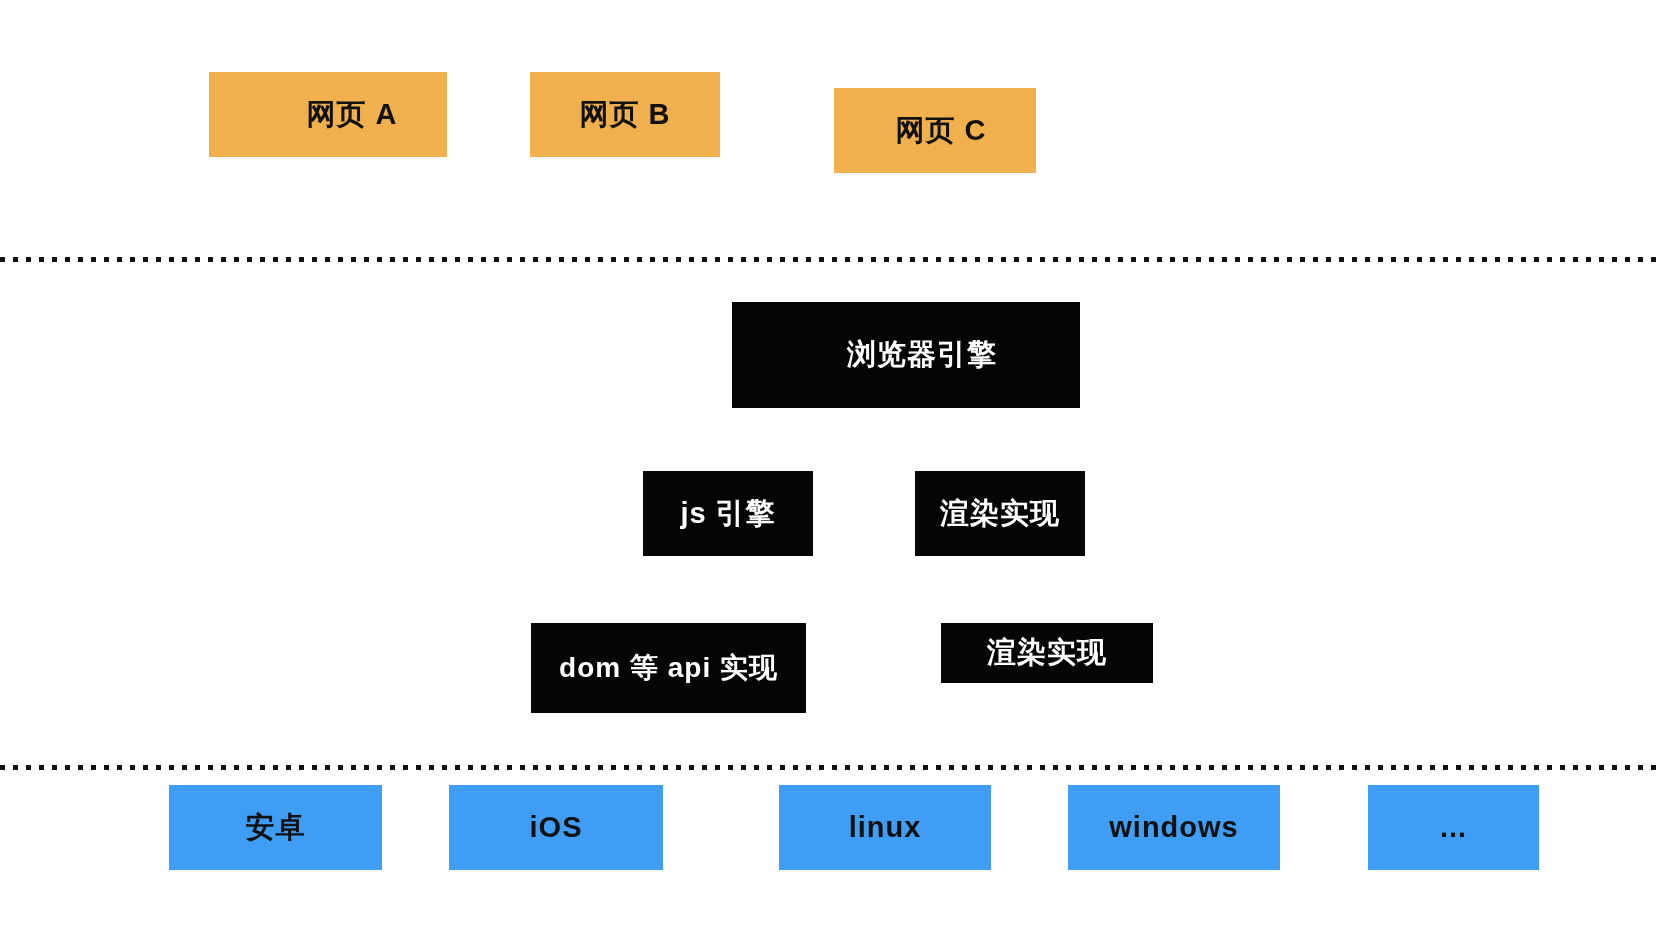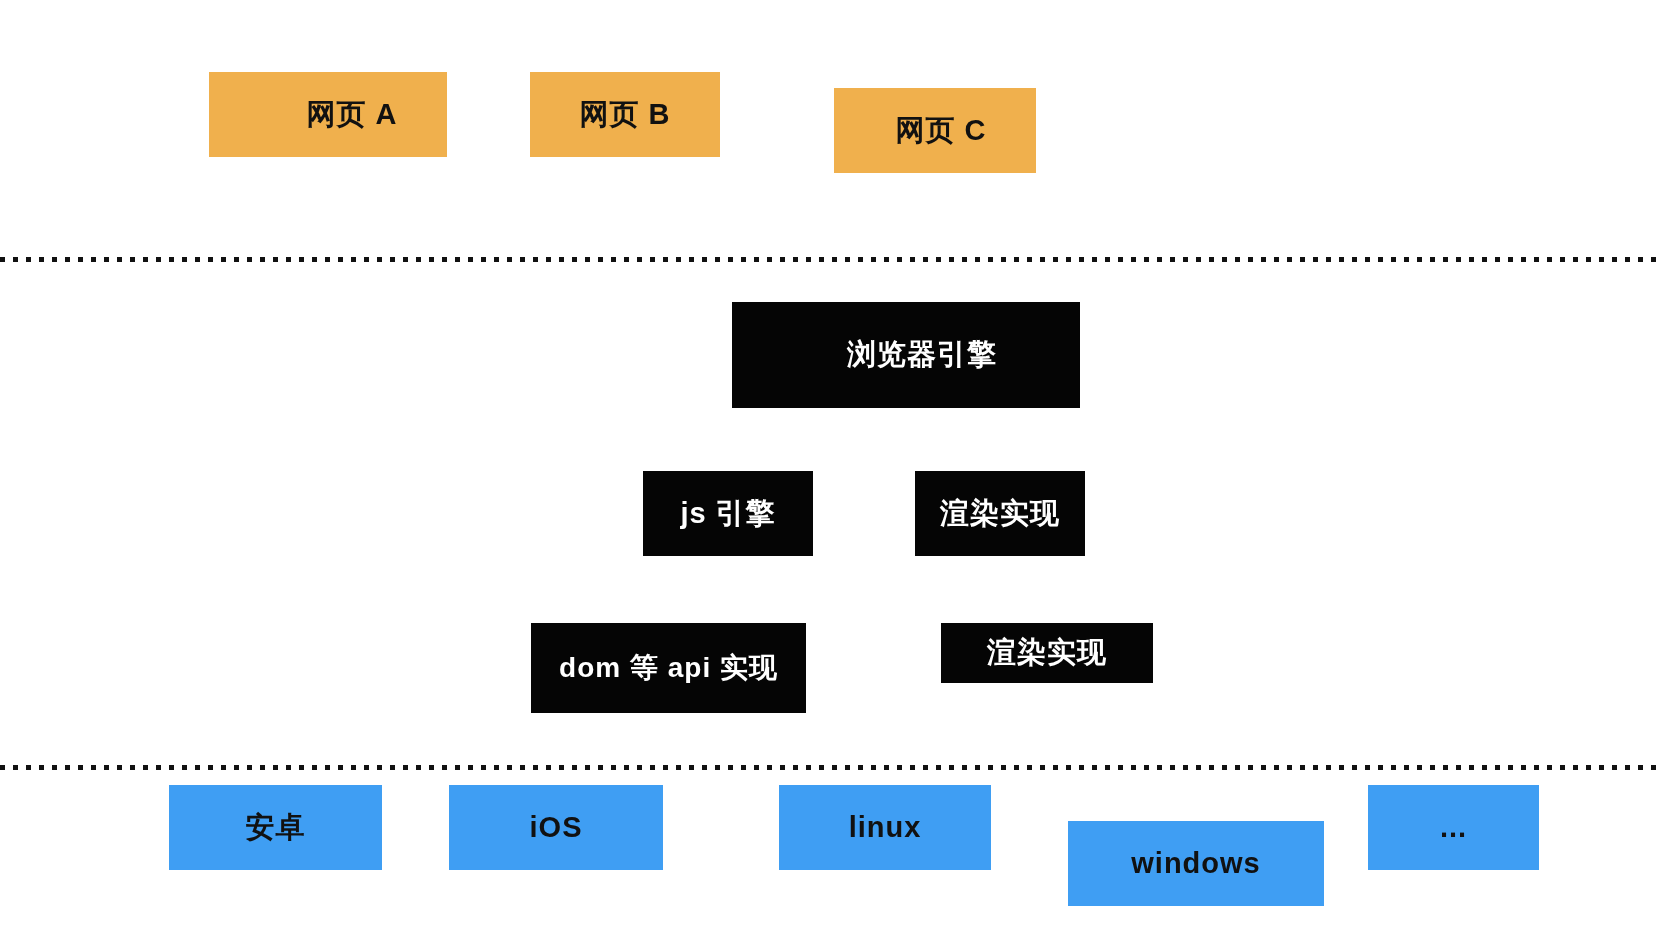--- a/index.html
+++ b/index.html
@@ -101,21 +101,21 @@
 
   <div class="box blue" style="left:169px; top:785px; width:213px; height:85px;">
     <span>安卓</span>
   </div>
   <div class="box blue" style="left:449px; top:785px; width:214px; height:85px;">
     <span>iOS</span>
   </div>
   <div class="box blue" style="left:779px; top:785px; width:212px; height:85px;">
     <span>linux</span>
   </div>
-  <div class="box blue" style="left:1068px; top:785px; width:256px; height:85px;margin-top:36px;">
+  <div class="box blue" style="left:1068px; top:785px; width:212px; height:85px;">
     <span>windows</span>
   </div>
   <div class="box blue" style="left:1368px; top:785px; width:171px; height:85px;">
     <span>...</span>
   </div>
 
 
 </div>
 
 </body></html>

